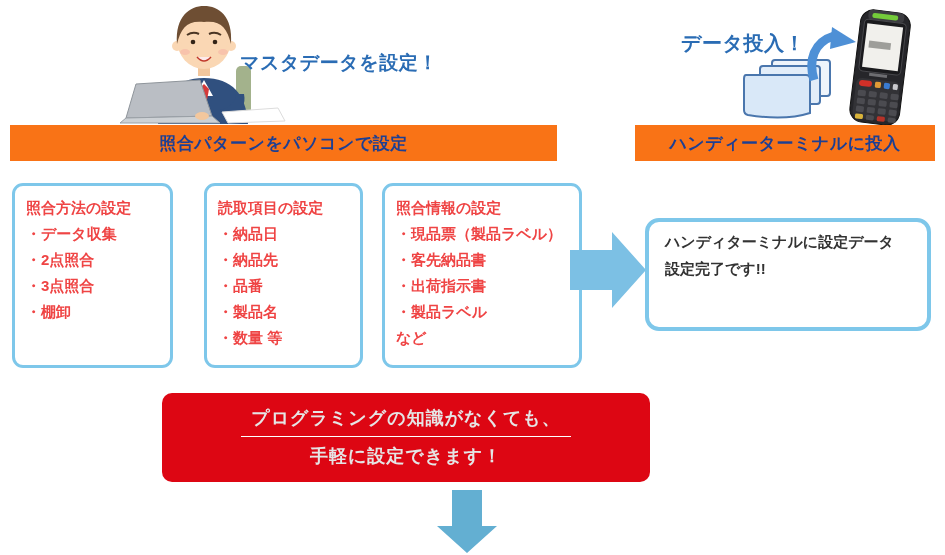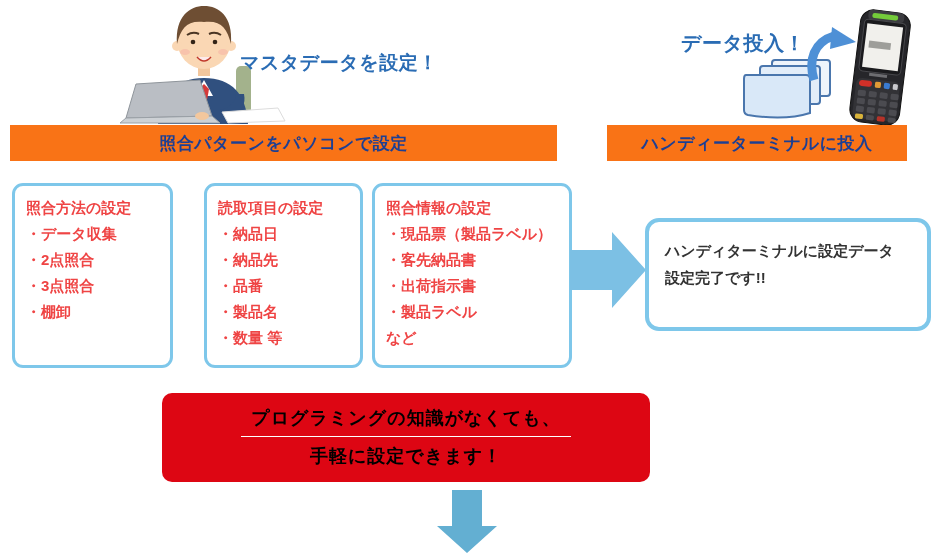--- a/index.html
+++ b/index.html
@@ -18,45 +18,45 @@
   }
   .caption-left{ left:240px; top:50px; }
   .caption-right{ left:681px; top:30px; font-size:20px; }
 
   
   .banner{
     background:#f97316; color:#1c3f94; font-weight:bold; font-size:17px;
     display:flex; align-items:center; justify-content:center; letter-spacing:0.5px;
   }
   .banner-left{ left:10px; top:125px; width:547px; height:36px; }
-  .banner-right{ left:607px; top:125px; width:300px; height:36px; }
+  .banner-right{ left:635px; top:125px; width:300px; height:36px; }
 
   
   .info-box{
     top:183px; height:185px; background:#fff;
     border:3px solid #7ec7ea; border-radius:11px;
     padding:9px 11px; color:#ef4444; font-weight:bold; font-size:15px;
     line-height:26px; white-space:nowrap;
   }
   .box1{ left:12px;  width:161px; }
   .box2{ left:204px; width:159px; }
-  .box3{ left:372px; width:200px; }
+  .box3{ left:382px; width:200px; }
 
   
   .result-box{
     left:645px; top:218px; width:286px; height:113px;
     border:4px solid #7ec7ea; border-radius:14px; background:#fff;
-    padding:15px 16px; color:#333; font-weight:bold; font-size:15px;
+    padding:6px 16px; color:#333; font-weight:bold; font-size:15px;
     line-height:27px; white-space:nowrap;
   }
 
   
   .red-banner{
     left:162px; top:393px; width:488px; height:89px;
-    background:#dd0613; border-radius:10px; color:#000000; text-align:center;
+    background:#dd0613; border-radius:10px; color:#e5e5e5; text-align:center;
     padding-top:11px;
   }
   .red-line1{ display:inline-block; font-size:18px; font-weight:bold;
     padding:2px 10px 6px; border-bottom:1px solid #ffffff; letter-spacing:1px; }
   .red-line2{ margin-top:7px; font-size:18px; font-weight:bold; letter-spacing:1px; }
 
   svg{ display:block; }
 </style>
 </head>
 <body>

